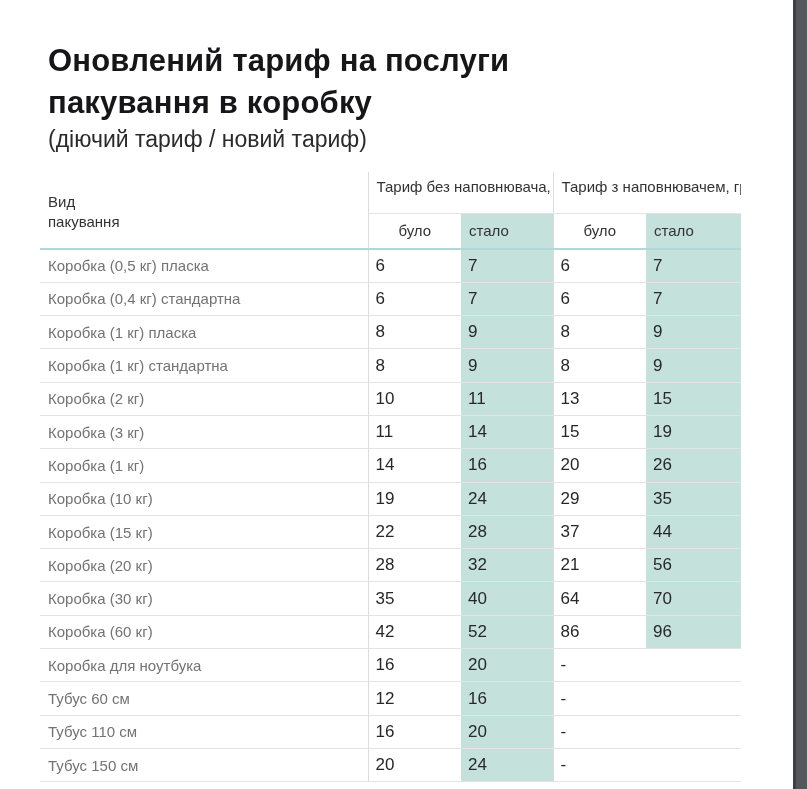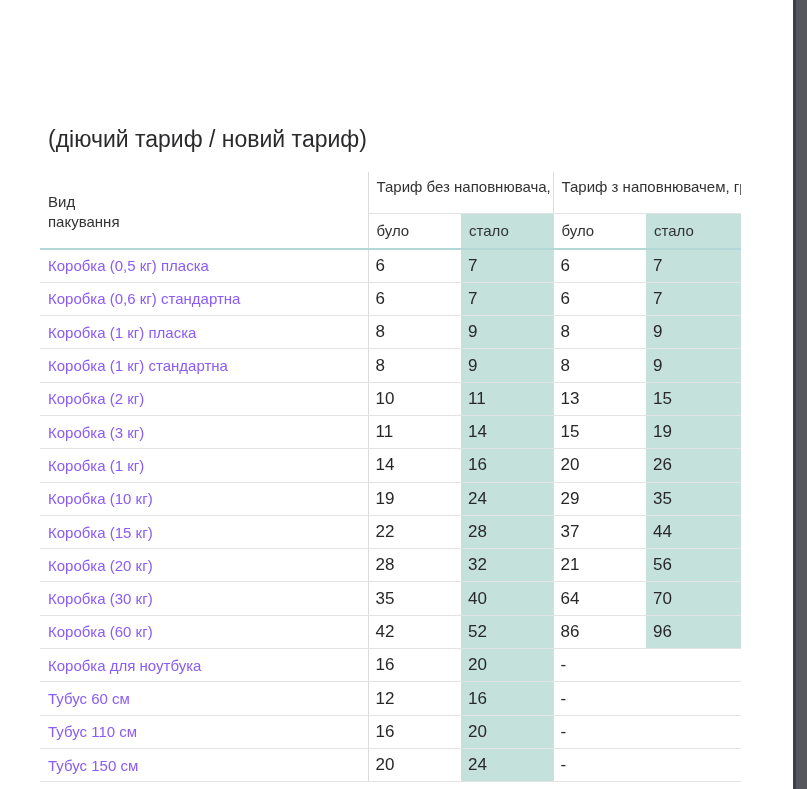--- a/index.html
+++ b/index.html
@@ -58,50 +58,51 @@
     border-left:1px solid var(--vsep);
     border-bottom:1px solid var(--row-line);
     white-space:normal;
   }
   td.sub-header{
     vertical-align:middle;
     padding:0 8px;
     font-size:15px;color:#333335;
     border-bottom:2px solid var(--sub-line);
   }
-  td.sub-header.sep{border-left:1px solid var(--vsep);}
+  td.sub-header.sep{border-left:1px solid var(--vsep);text-align:center;}
   
   tbody td{
     height:33.3px;
     vertical-align:middle;
     border-bottom:1px solid var(--row-line);
   }
   td.row-label{
     padding:0 8px;
-    font-size:15px;color:#8b5cf6;
+    font-size:15px;color:#737373;
   }
   td.val{
     padding:0 7px;
     font-size:17px;color:#28282a;
   }
   td.val.sep{border-left:1px solid var(--vsep);}
   .hl{background:var(--hl);}
   
   .edge-strip{
     position:absolute;top:0;right:0;
     width:14px;height:789px;
     background:#55575d;
     border-left:3px solid #3e4046;
   }
 </style>
 </head>
 <body>
 
 <div class="page">
 
+  <h1 class="title">Оновлений тариф на послуги пакування в коробку</h1>
   <div class="subtitle">(діючий тариф / новий тариф)</div>
 
   <table class="tariff">
     <colgroup>
       <col style="width:328px">
       <col style="width:93px">
       <col style="width:92px">
       <col style="width:93px">
       <col style="width:95px">
     </colgroup>
@@ -124,21 +125,21 @@
     <tbody>
     <tr>
       <td class="row-label">Коробка (0,5 кг) пласка</td>
       <td class="val sep">6</td>
       <td class="val hl">7</td>
       <td class="val sep">6</td>
       <td class="val hl">7</td>
     </tr>
 
     <tr>
-      <td class="row-label">Коробка (0,6 кг) стандартна</td>
+      <td class="row-label">Коробка (0,4 кг) стандартна</td>
       <td class="val sep">6</td>
       <td class="val hl">7</td>
       <td class="val sep">6</td>
       <td class="val hl">7</td>
     </tr>
 
     <tr>
       <td class="row-label">Коробка (1 кг) пласка</td>
       <td class="val sep">8</td>
       <td class="val hl">9</td>

